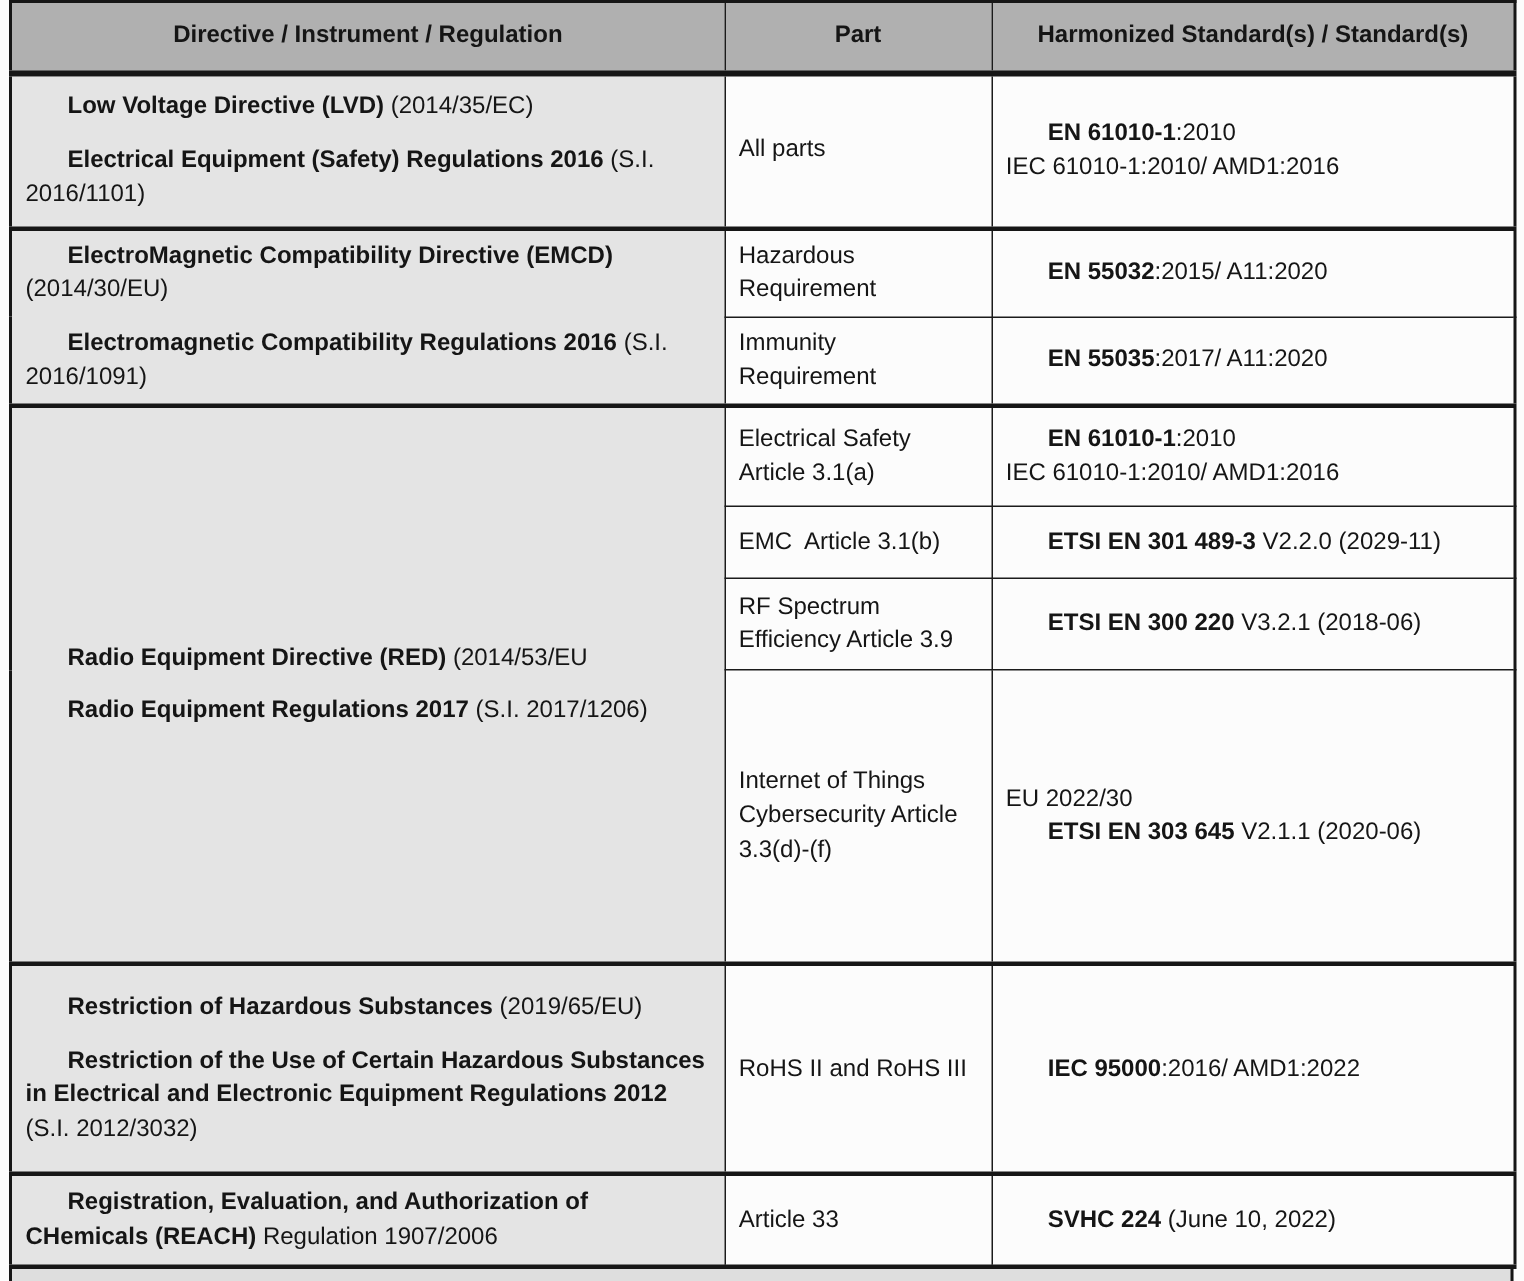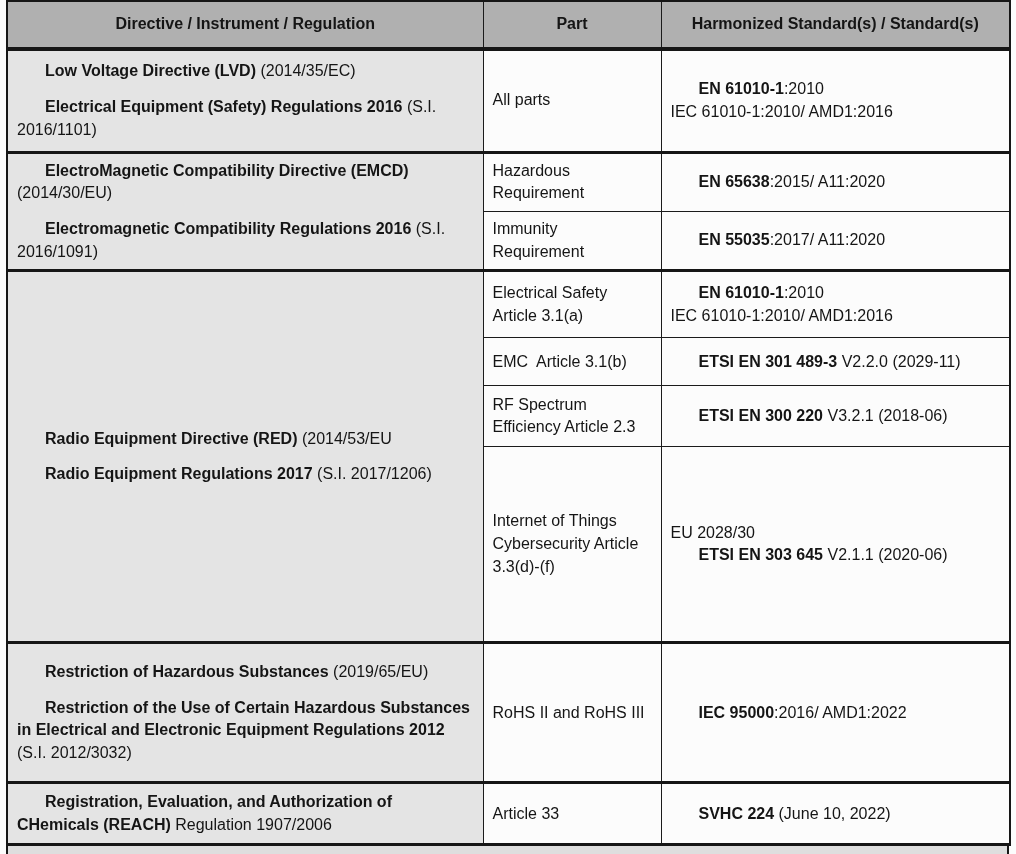--- a/index.html
+++ b/index.html
@@ -92,21 +92,21 @@
         <tr class="group-start" style="height: 53px;">
           <td class="directive" rowspan="2">
             <div class="para"><span class="b">ElectroMagnetic Compatibility Directive (EMCD) </span><span>(2014/30/EU)</span></div>
             <div class="para"><span class="b">Electromagnetic Compatibility Regulations 2016 </span><span>(S.I. 2016/1091)</span></div>
           </td>
           <td class="part">
             <div class="part-line">Hazardous</div>
             <div class="part-line">Requirement</div>
           </td>
           <td class="standard">
-            <div class="standard-line"><span class="b">EN 65638</span><span>:2015/ A11:2020</span></div>
+            <div class="standard-line"><span class="b">EN 55032</span><span>:2015/ A11:2020</span></div>
           </td>
         </tr>
         <tr style="height: 53px;">
           <td class="part">
             <div class="part-line">Immunity</div>
             <div class="part-line">Requirement</div>
           </td>
           <td class="standard">
             <div class="standard-line"><span class="b">EN 55035</span><span>:2017/ A11:2020</span></div>
           </td>
@@ -129,34 +129,34 @@
           <td class="part">
             <div class="part-line">EMC  Article 3.1(b)</div>
           </td>
           <td class="standard">
             <div class="standard-line"><span class="b">ETSI EN 301 489-3</span><span> V2.2.0 (2029-11)</span></div>
           </td>
         </tr>
         <tr style="height: 61px;">
           <td class="part">
             <div class="part-line">RF Spectrum</div>
-            <div class="part-line">Efficiency Article 2.3</div>
+            <div class="part-line">Efficiency Article 3.9</div>
           </td>
           <td class="standard">
             <div class="standard-line"><span class="b">ETSI EN 300 220</span><span> V3.2.1 (2018-06)</span></div>
           </td>
         </tr>
         <tr style="height: 196px;">
           <td class="part">
             <div class="part-line">Internet of Things</div>
             <div class="part-line">Cybersecurity Article</div>
             <div class="part-line">3.3(d)-(f)</div>
           </td>
           <td class="standard">
-            <div class="standard-line"><span>EU 2028/30</span></div>
+            <div class="standard-line"><span>EU 2022/30</span></div>
             <div class="standard-line"><span class="b">ETSI EN 303 645</span><span> V2.1.1 (2020-06)</span></div>
           </td>
         </tr>
         <tr class="group-start" style="height: 140px;">
           <td class="directive" rowspan="1">
             <div class="para"><span class="b">Restriction of Hazardous Substances </span><span>(2019/65/EU)</span></div>
             <div class="para"><span class="b">Restriction of the Use of Certain Hazardous Substances in Electrical and Electronic Equipment Regulations 2012 </span><span>(S.I. 2012/3032)</span></div>
           </td>
           <td class="part">
             <div class="part-line">RoHS II and RoHS III</div>

